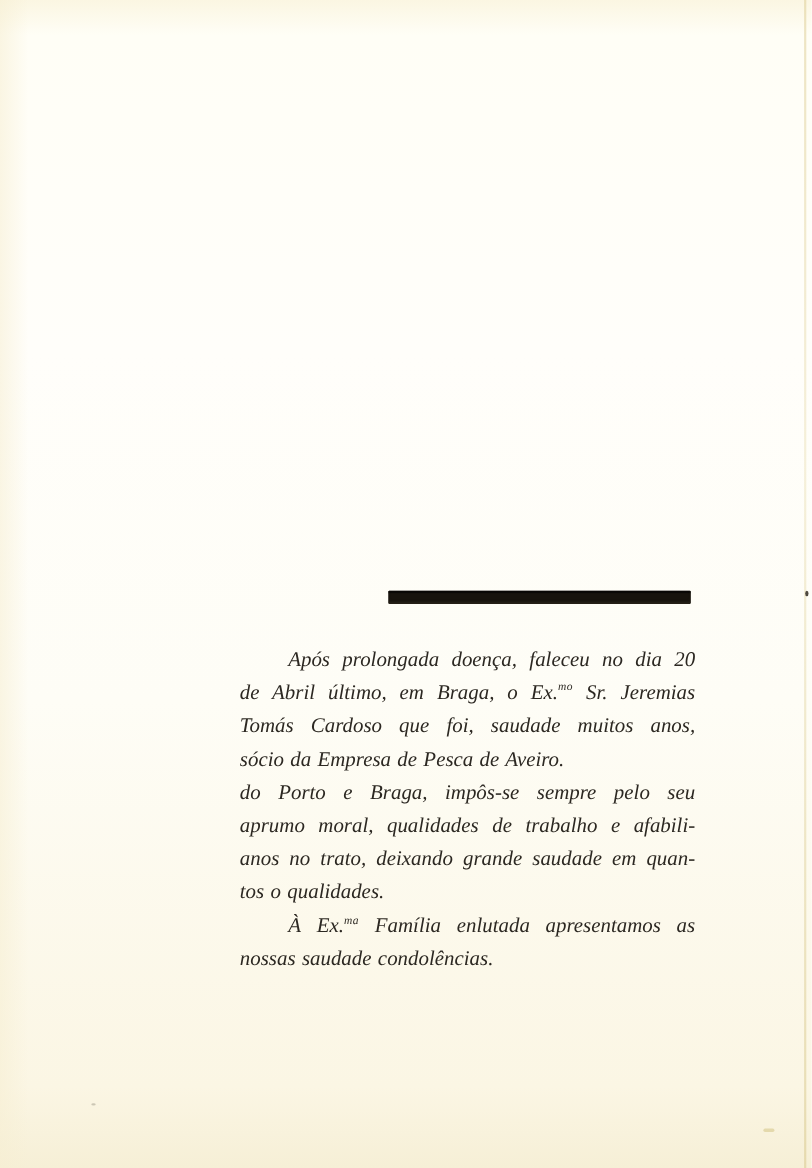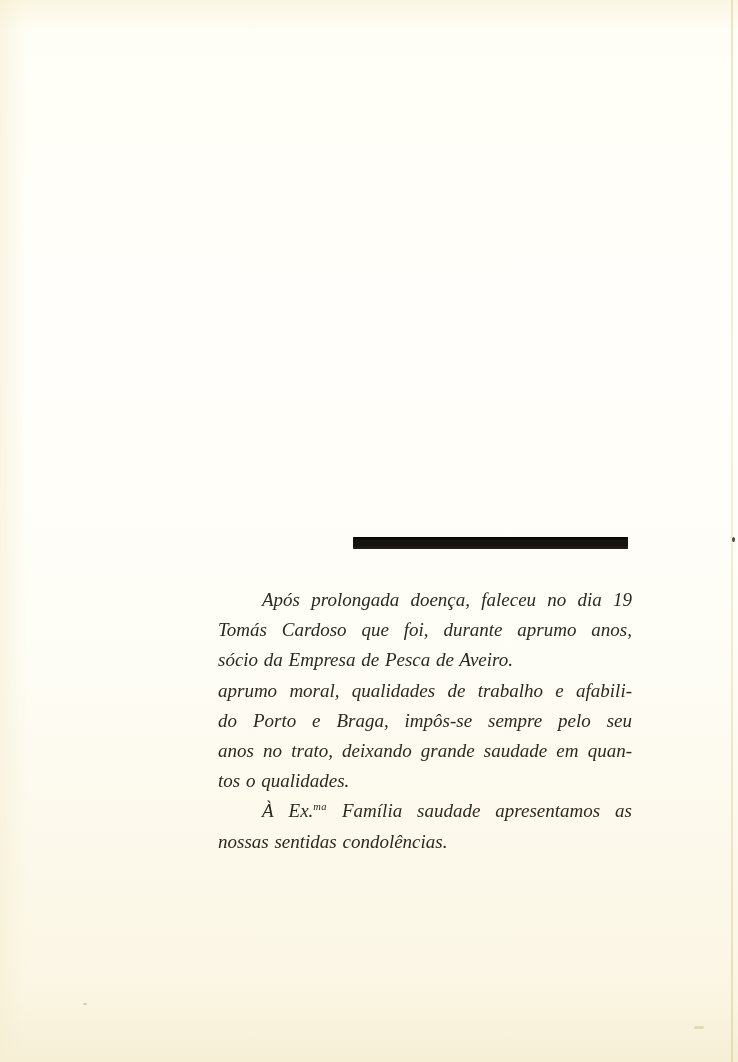--- a/index.html
+++ b/index.html
@@ -109,27 +109,28 @@
     border-radius: 2px;
     background: rgba(222,210,160,0.8);
   }
 </style>
 </head>
 <body>
 
 <div class="page">
   <div class="separator-rule"></div>
   <div class="text-block">
-      <div class="line indent"><span>Após prolongada doença, faleceu no dia 19</span></div>
-      <div class="line"><span>Tomás Cardoso que foi, durante aprumo anos,</span></div>
+      <div class="line indent"><span>Após prolongada doença, faleceu no dia 20</span></div>
+      <div class="line"><span>de Abril último, em Braga, o Ex.</span><sup>mo</sup><span> Sr. Jeremias</span></div>
+      <div class="line"><span>Tomás Cardoso que foi, saudade muitos anos,</span></div>
       <div class="line last"><span>sócio da Empresa de Pesca de Aveiro.</span></div>
+      <div class="line"><span>do Porto e Braga, impôs-se sempre pelo seu</span></div>
       <div class="line"><span>aprumo moral, qualidades de trabalho e afabili-</span></div>
-      <div class="line"><span>do Porto e Braga, impôs-se sempre pelo seu</span></div>
       <div class="line"><span>anos no trato, deixando grande saudade em quan-</span></div>
       <div class="line last"><span>tos o qualidades.</span></div>
-      <div class="line indent"><span>À Ex.</span><sup>ma</sup><span> Família saudade apresentamos as</span></div>
-      <div class="line last"><span>nossas sentidas condolências.</span></div>
+      <div class="line indent"><span>À Ex.</span><sup>ma</sup><span> Família enlutada apresentamos as</span></div>
+      <div class="line last"><span>nossas saudade condolências.</span></div>
     </div>
   <div class="page-edge-right"></div>
   <div class="speck speck-dark"></div>
   <div class="speck speck-light"></div>
   <div class="speck speck-smudge"></div>
 </div>
 
 </body></html>

